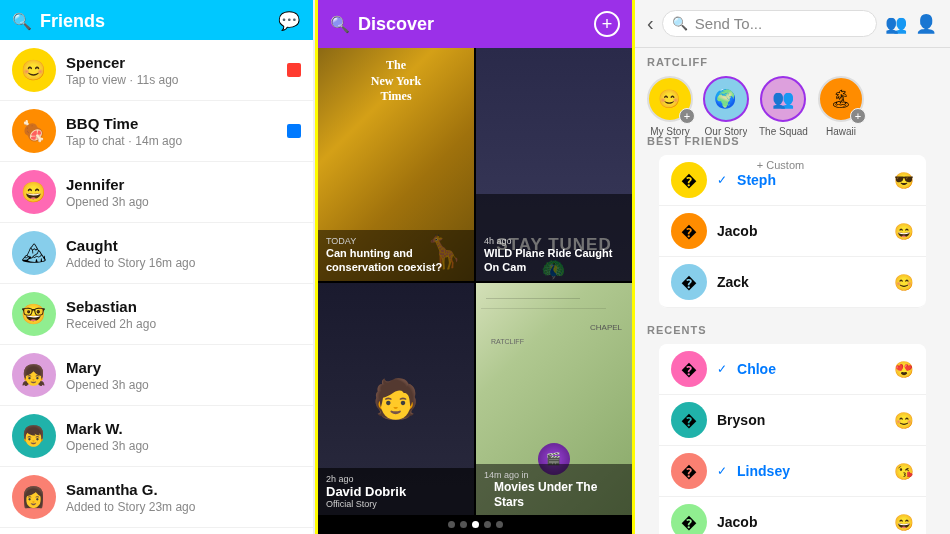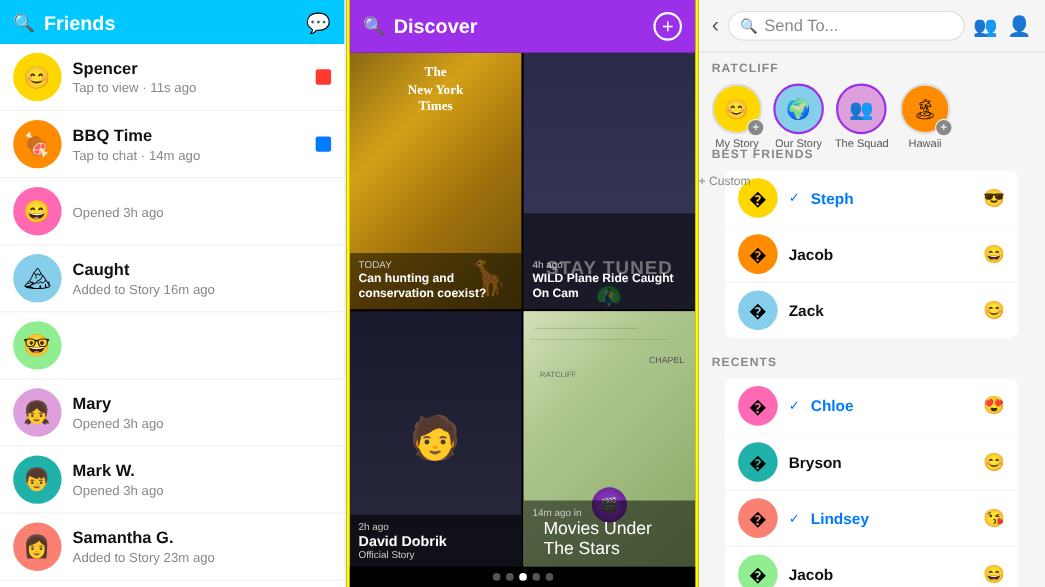--- a/index.html
+++ b/index.html
@@ -406,34 +406,39 @@
     <div class="friend-avatar" style="background:#FF8C00;">🍖</div>
     <div class="friend-info">
       <div class="friend-name">BBQ Time</div>
       <div class="friend-status">Tap to chat · 14m ago</div>
     </div>
     <div class="friend-badge badge-blue"></div>
   </div>
       <div class="friend-item">
     <div class="friend-avatar" style="background:#FF69B4;">😄</div>
     <div class="friend-info">
+      <div class="friend-name">Jennifer</div>
       <div class="friend-status">Opened 3h ago</div>
     </div>
 
   </div>
       <div class="friend-item">
     <div class="friend-avatar" style="background:#87CEEB;">🏔</div>
     <div class="friend-info">
       <div class="friend-name">Caught</div>
       <div class="friend-status">Added to Story 16m ago</div>
     </div>
 
   </div>
       <div class="friend-item">
     <div class="friend-avatar" style="background:#90EE90;">🤓</div>
+    <div class="friend-info">
+      <div class="friend-name">Sebastian</div>
+      <div class="friend-status">Received 2h ago</div>
+    </div>
 
   </div>
       <div class="friend-item">
     <div class="friend-avatar" style="background:#DDA0DD;">👧</div>
     <div class="friend-info">
       <div class="friend-name">Mary</div>
       <div class="friend-status">Opened 3h ago</div>
     </div>
 
   </div>
@@ -508,21 +513,21 @@
         <div style="position:absolute;top:40px;right:10px;font-size:8px;color:#555;">CHAPEL</div>
         <div style="position:absolute;top:55px;left:15px;font-size:7px;color:#666;">RATCLIFF</div>
         <div style="position:absolute;bottom:40px;left:50%;transform:translateX(-50%);">
           <div style="width:32px;height:32px;border-radius:50%;background:radial-gradient(circle,#9B30E8,#4a0080);opacity:0.85;display:flex;align-items:center;justify-content:center;">
             <span style="color:#fff;font-size:12px;">🎬</span>
           </div>
         </div>
       </div>
       <div style="position:absolute;bottom:0;left:0;right:0;background:rgba(0,0,0,0.5);padding:6px 8px;">
         <div style="font-size:9px;color:#ccc;">14m ago in</div>
-        <div style="font-size:16px;font-weight:400;color:#fff;line-height:1.2;padding-left:10px;">Movies Under The Stars</div>
+        <div style="font-size:12px;font-weight:700;color:#fff;line-height:1.2;padding-left:10px;">Movies Under The Stars</div>
       </div>
     </div>
   </div>
 
   <div class="discover-dots">
     <div class="dot"></div>
     <div class="dot"></div>
     <div class="dot active"></div>
     <div class="dot"></div>
     <div class="dot"></div>
@@ -567,21 +572,21 @@
     <span class="story-label">The Squad</span>
   </div>
         <div class="story-item">
     <div class="story-avatar-wrap">
       <div class="story-avatar" style="background:#FF8C00;border:2px solid #ddd;">🏝</div>
       <div class="story-plus-badge">+</div>
     </div>
     <span class="story-label">Hawaii</span>
   </div>
       </div>
-    <span class="custom-btn" style="position:relative;font-size:11px;color:#888;margin-left:auto;display:block;text-align:left;margin-top:-30px;">+ Custom</span>
+    <span class="custom-btn" style="position:relative;font-size:11px;color:#888;margin-left:auto;display:block;text-align:center;margin-top:-30px;">+ Custom</span>
   </div>
 
   <div class="friends-section">
     <div class="section-label">BEST FRIENDS</div>
     <div class="best-friends-list" id="best-friends-list">
         <div class="send-friend-item">
     <div class="send-avatar" style="background:#FFD700;">�</div>
     <span class="check-blue">✓</span>
     <span style="color:#007AFF;font-size:14px;font-weight:600;flex:1;">Steph</span>
     <span class="emoji-icon">😎</span>

